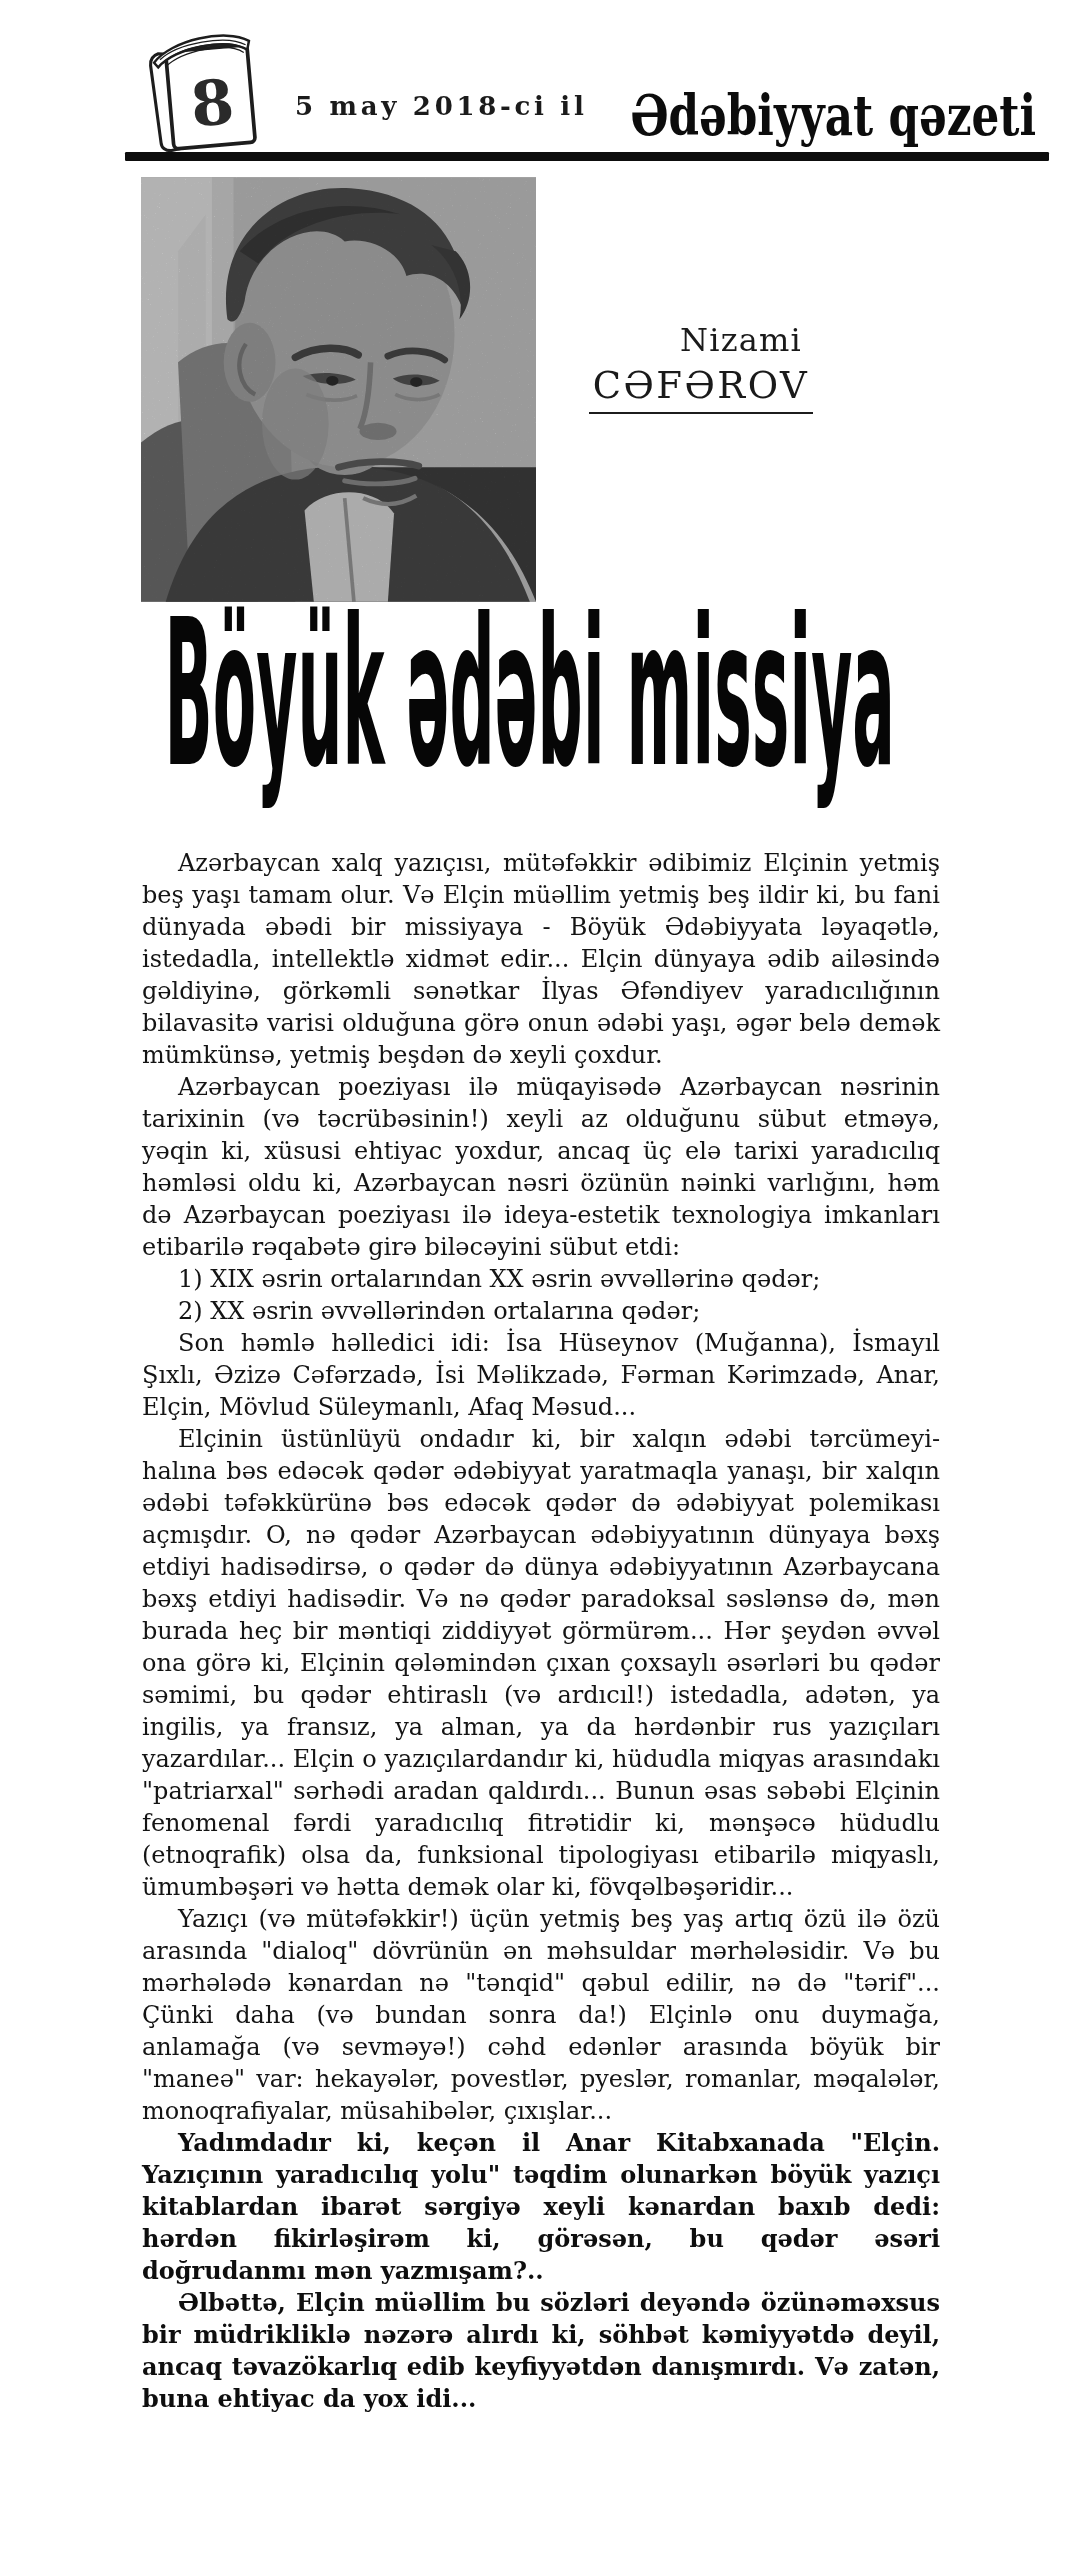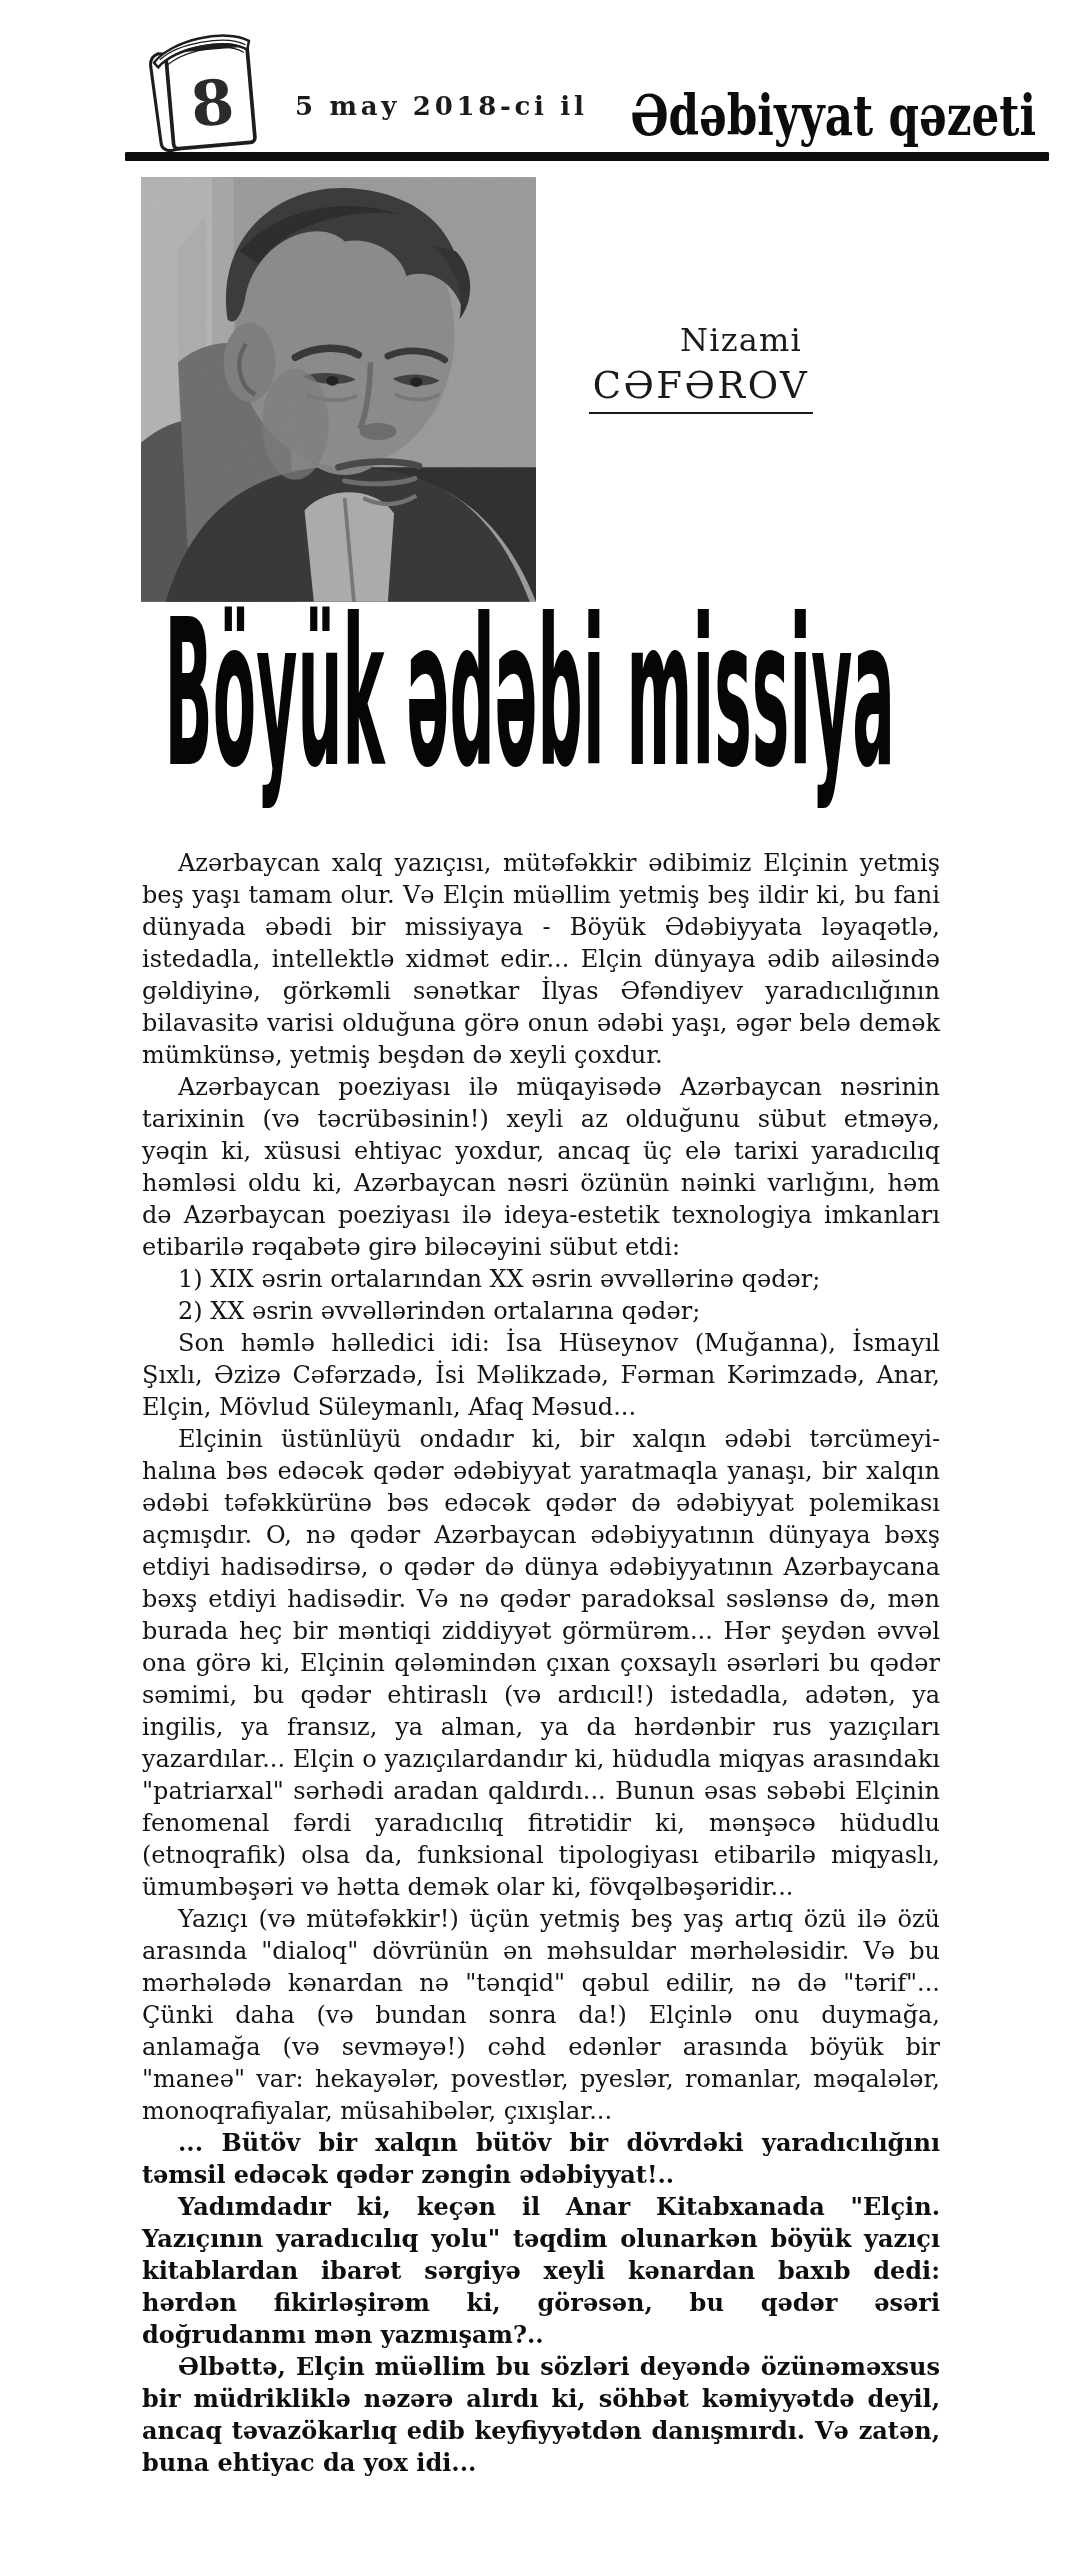--- a/index.html
+++ b/index.html
@@ -144,19 +144,18 @@
   </div>
 
   <div class="article">
       <p>Azərbaycan xalq yazıçısı, mütəfəkkir ədibimiz Elçinin yetmiş beş yaşı tamam olur. Və Elçin müəllim yetmiş beş ildir ki, bu fani dünyada əbədi bir missiyaya - Böyük Ədəbiyyata ləyaqətlə, istedadla, intellektlə xidmət edir... Elçin dünyaya ədib ailəsində gəldiyinə, görkəmli sənətkar İlyas Əfəndiyev yaradıcılığının bilavasitə varisi olduğuna görə onun ədəbi yaşı, əgər belə demək mümkünsə, yetmiş beşdən də xeyli çoxdur.</p>
       <p>Azərbaycan poeziyası ilə müqayisədə Azərbaycan nəsrinin tarixinin (və təcrübəsinin!) xeyli az olduğunu sübut etməyə, yəqin ki, xüsusi ehtiyac yoxdur, ancaq üç elə tarixi yaradıcılıq həmləsi oldu ki, Azərbaycan nəsri özünün nəinki varlığını, həm də Azərbaycan poeziyası ilə ideya-estetik texnologiya imkanları etibarilə rəqabətə girə biləcəyini sübut etdi:</p>
       <p class="list-item">1) XIX əsrin ortalarından XX əsrin əvvəllərinə qədər;</p>
       <p class="list-item">2) XX əsrin əvvəllərindən ortalarına qədər;</p>
       <p>Son həmlə həlledici idi: İsa Hüseynov (Muğanna), İsmayıl Şıxlı, Əzizə Cəfərzadə, İsi Məlikzadə, Fərman Kərimzadə, Anar, Elçin, Mövlud Süleymanlı, Afaq Məsud...</p>
       <p>Elçinin üstünlüyü ondadır ki, bir xalqın ədəbi tərcümeyi-halına bəs edəcək qədər ədəbiyyat yaratmaqla yanaşı, bir xalqın ədəbi təfəkkürünə bəs edəcək qədər də ədəbiyyat polemikası açmışdır. O, nə qədər Azərbaycan ədəbiyyatının dünyaya bəxş etdiyi hadisədirsə, o qədər də dünya ədəbiyyatının Azərbaycana bəxş etdiyi hadisədir. Və nə qədər paradoksal səslənsə də, mən burada heç bir məntiqi ziddiyyət görmürəm... Hər şeydən əvvəl ona görə ki, Elçinin qələmindən çıxan çoxsaylı əsərləri bu qədər səmimi, bu qədər ehtiraslı (və ardıcıl!) istedadla, adətən, ya ingilis, ya fransız, ya alman, ya da hərdənbir rus yazıçıları yazardılar... Elçin o yazıçılardandır ki, hüdudla miqyas arasındakı "patriarxal" sərhədi aradan qaldırdı... Bunun əsas səbəbi Elçinin fenomenal fərdi yaradıcılıq fitrətidir ki, mənşəcə hüdudlu (etnoqrafik) olsa da, funksional tipologiyası etibarilə miqyaslı, ümumbəşəri və hətta demək olar ki, fövqəlbəşəridir...</p>
       <p>Yazıçı (və mütəfəkkir!) üçün yetmiş beş yaş artıq özü ilə özü arasında "dialoq" dövrünün ən məhsuldar mərhələsidir. Və bu mərhələdə kənardan nə "tənqid" qəbul edilir, nə də "tərif"... Çünki daha (və bundan sonra da!) Elçinlə onu duymağa,  anlamağa (və sevməyə!) cəhd edənlər arasında böyük bir "maneə" var:  hekayələr, povestlər, pyeslər, romanlar, məqalələr, monoqrafiyalar, müsahibələr, çıxışlar...</p>
-      <p class="bold">... Bütöv bir xalqın bütöv bir dövrdəki yaradıcılığını təmsil edəcək qədər zəngin ədəbiyyat!..</p>
       <p class="bold">Yadımdadır ki, keçən il Anar Kitabxanada "Elçin. Yazıçının yaradıcılıq yolu" təqdim olunarkən böyük yazıçı kitablardan ibarət sərgiyə xeyli kənardan baxıb dedi: hərdən fikirləşirəm ki, görəsən, bu  qədər əsəri doğrudanmı mən yazmışam?..</p>
       <p class="bold">Əlbəttə, Elçin müəllim bu  sözləri deyəndə özünəməxsus bir müdrikliklə nəzərə alırdı ki, söhbət kəmiyyətdə deyil, ancaq təvazökarlıq edib keyfiyyətdən danışmırdı. Və zatən, buna  ehtiyac da yox idi...</p>
     </div>
 
 </div>
 
 
 </body></html>

